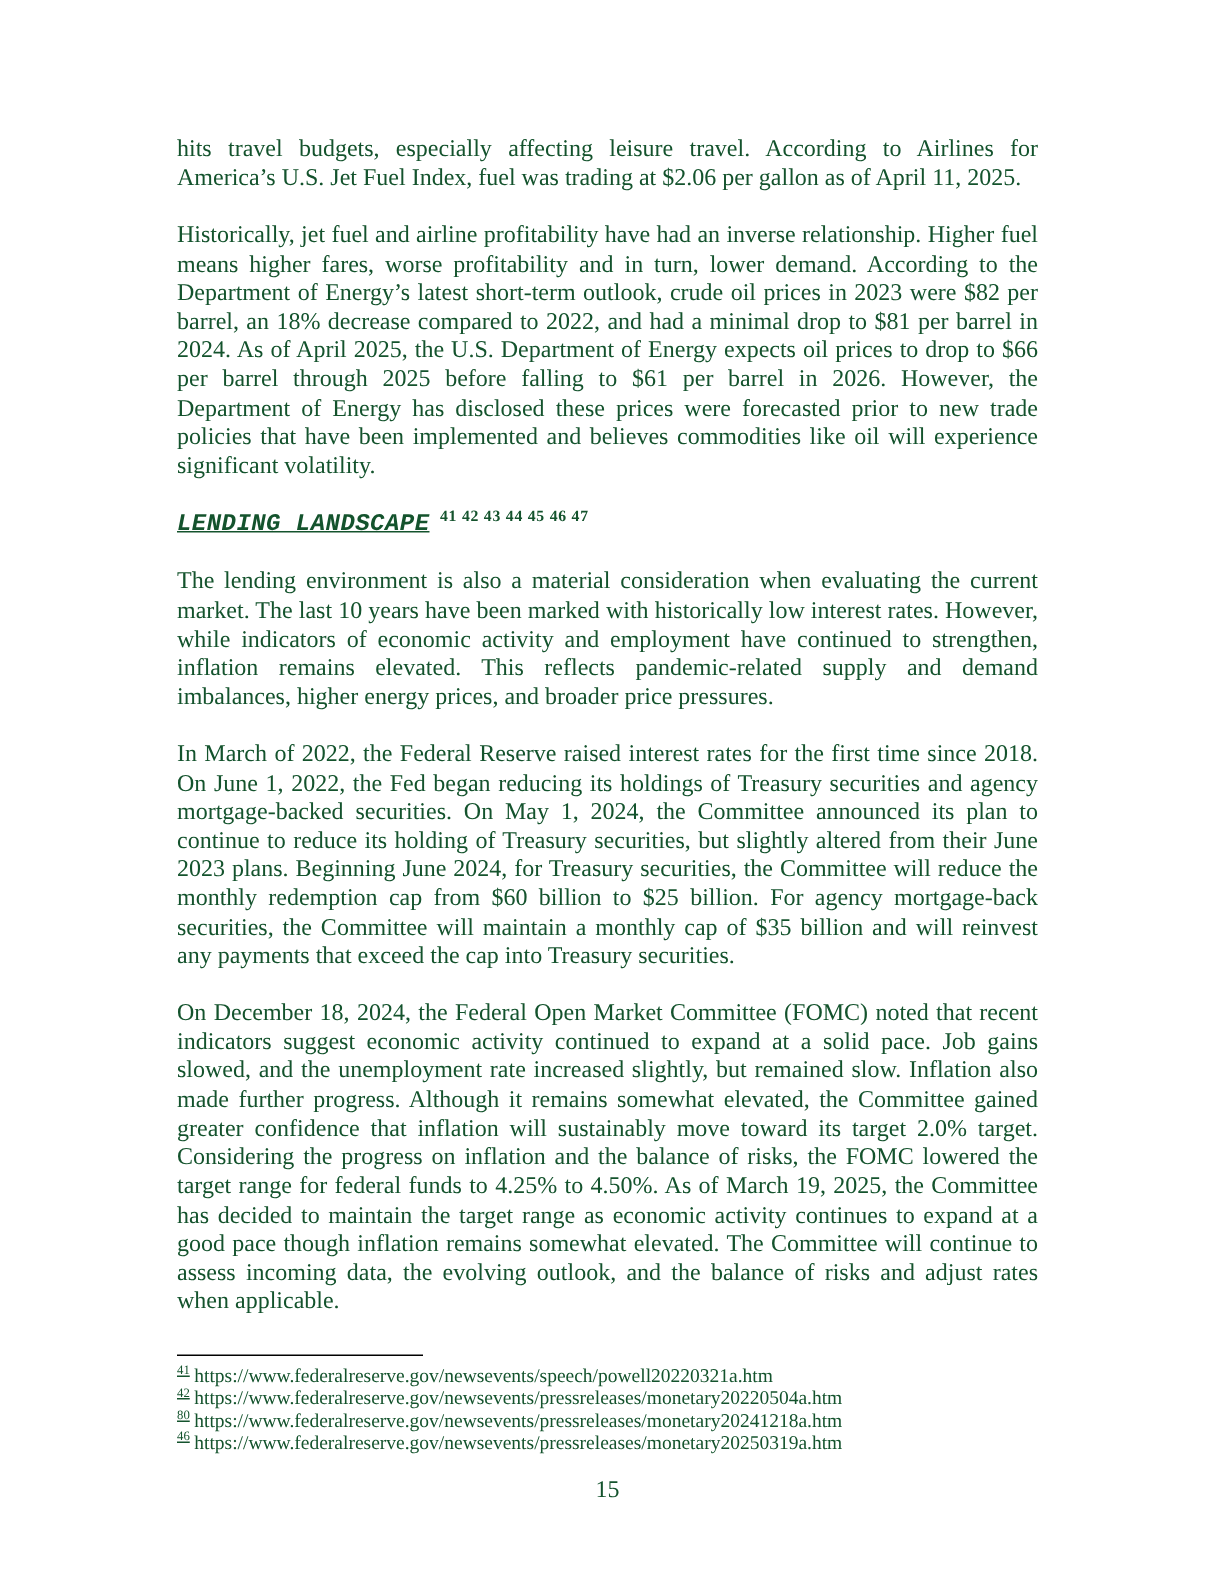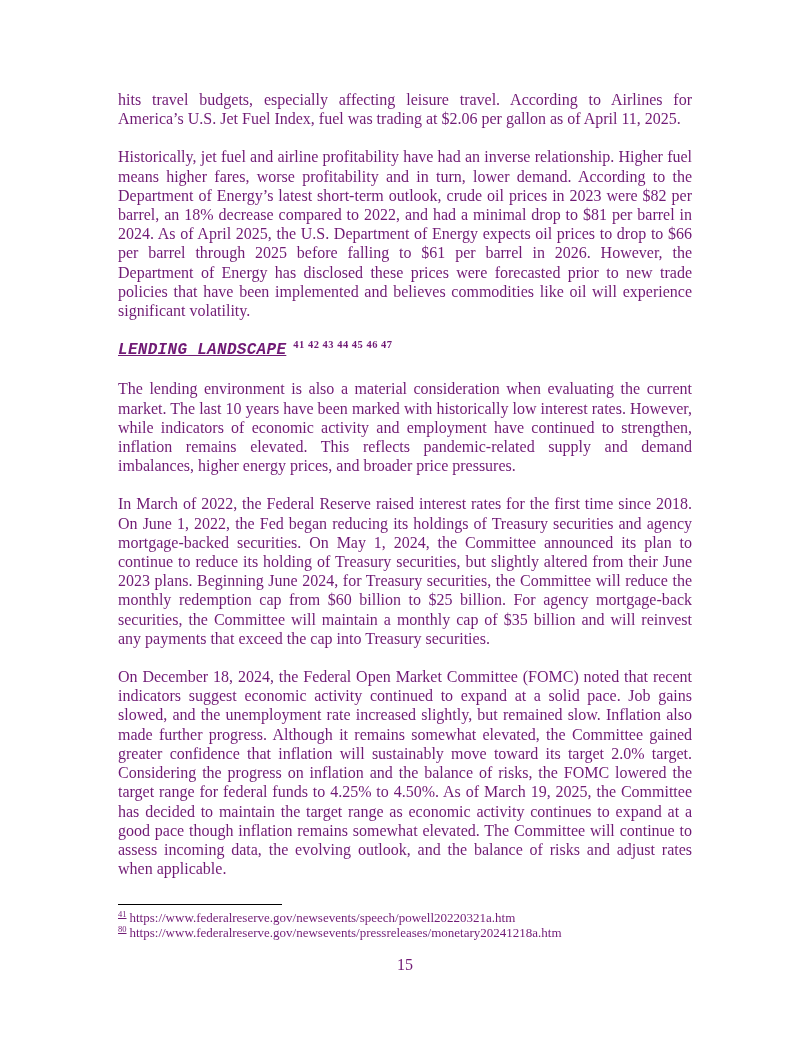--- a/index.html
+++ b/index.html
@@ -6,21 +6,21 @@
     margin: 0;
     padding: 0;
     background: #ffffff;
   }
   .page {
     width: 811px;
     height: 1050px;
     box-sizing: border-box;
     padding: 90px 119px 0 118px;
     background: #ffffff;
-    color: #701a75;
+    color: #14532d;
     font-family: "Liberation Serif", serif;
     overflow: hidden;
     position: relative;
   }
   .body-text p {
     margin: 0 0 19px 0;
     font-size: 16px;
     line-height: 19.2px;
     text-align: justify;
   }
@@ -82,17 +82,19 @@
     <p>Historically, jet fuel and airline profitability have had an inverse relationship. Higher fuel means higher fares, worse profitability and in turn, lower demand. According to the Department of Energy’s latest short-term outlook, crude oil prices in 2023 were $82 per barrel, an 18% decrease compared to 2022, and had a minimal drop to $81 per barrel in 2024. As of April 2025, the U.S. Department of Energy expects oil prices to drop to $66 per barrel through 2025 before falling to $61 per barrel in 2026. However, the Department of Energy has disclosed these prices were forecasted prior to new trade policies that have been implemented and believes commodities like oil will experience significant volatility.</p>
     <h2 class="section-heading"><span class="heading-text">LENDING LANDSCAPE</span><span class="heading-refs">41 42 43 44 45 46 47</span></h2>
     <p>The lending environment is also a material consideration when evaluating the current market. The last 10 years have been marked with historically low interest rates. However, while indicators of economic activity and employment have continued to strengthen, inflation remains elevated. This reflects pandemic-related supply and demand imbalances, higher energy prices, and broader price pressures.</p>
     <p>In March of 2022, the Federal Reserve raised interest rates for the first time since 2018. On June 1, 2022, the Fed began reducing its holdings of Treasury securities and agency mortgage-backed securities. On May 1, 2024, the Committee announced its plan to continue to reduce its holding of Treasury securities, but slightly altered from their June 2023 plans. Beginning June 2024, for Treasury securities, the Committee will reduce the monthly redemption cap from $60 billion to $25 billion. For agency mortgage-back securities, the Committee will maintain a monthly cap of $35 billion and will reinvest any payments that exceed the cap into Treasury securities.</p>
     <p>On December 18, 2024, the Federal Open Market Committee (FOMC) noted that recent indicators suggest economic activity continued to expand at a solid pace. Job gains slowed, and the unemployment rate increased slightly, but remained slow. Inflation also made further progress. Although it remains somewhat elevated, the Committee gained greater confidence that inflation will sustainably move toward its target 2.0% target. Considering the progress on inflation and the balance of risks, the FOMC lowered the target range for federal funds to 4.25% to 4.50%. As of March 19, 2025, the Committee has decided to maintain the target range as economic activity continues to expand at a good pace though inflation remains somewhat elevated. The Committee will continue to assess incoming data, the evolving outlook, and the balance of risks and adjust rates when applicable.</p>
   </div>
 
   <div class="footnotes">
     <div class="fn-sep"></div>
     <div class="footnote"><sup>41</sup><span>https://www.federalreserve.gov/newsevents/speech/powell20220321a.htm</span></div>
+    <div class="footnote"><sup>42</sup><span>https://www.federalreserve.gov/newsevents/pressreleases/monetary20220504a.htm</span></div>
     <div class="footnote"><sup>80</sup><span>https://www.federalreserve.gov/newsevents/pressreleases/monetary20241218a.htm</span></div>
+    <div class="footnote"><sup>46</sup><span>https://www.federalreserve.gov/newsevents/pressreleases/monetary20250319a.htm</span></div>
   </div>
 
   <div class="page-number">15</div>
 </div>
 
 </body></html>

